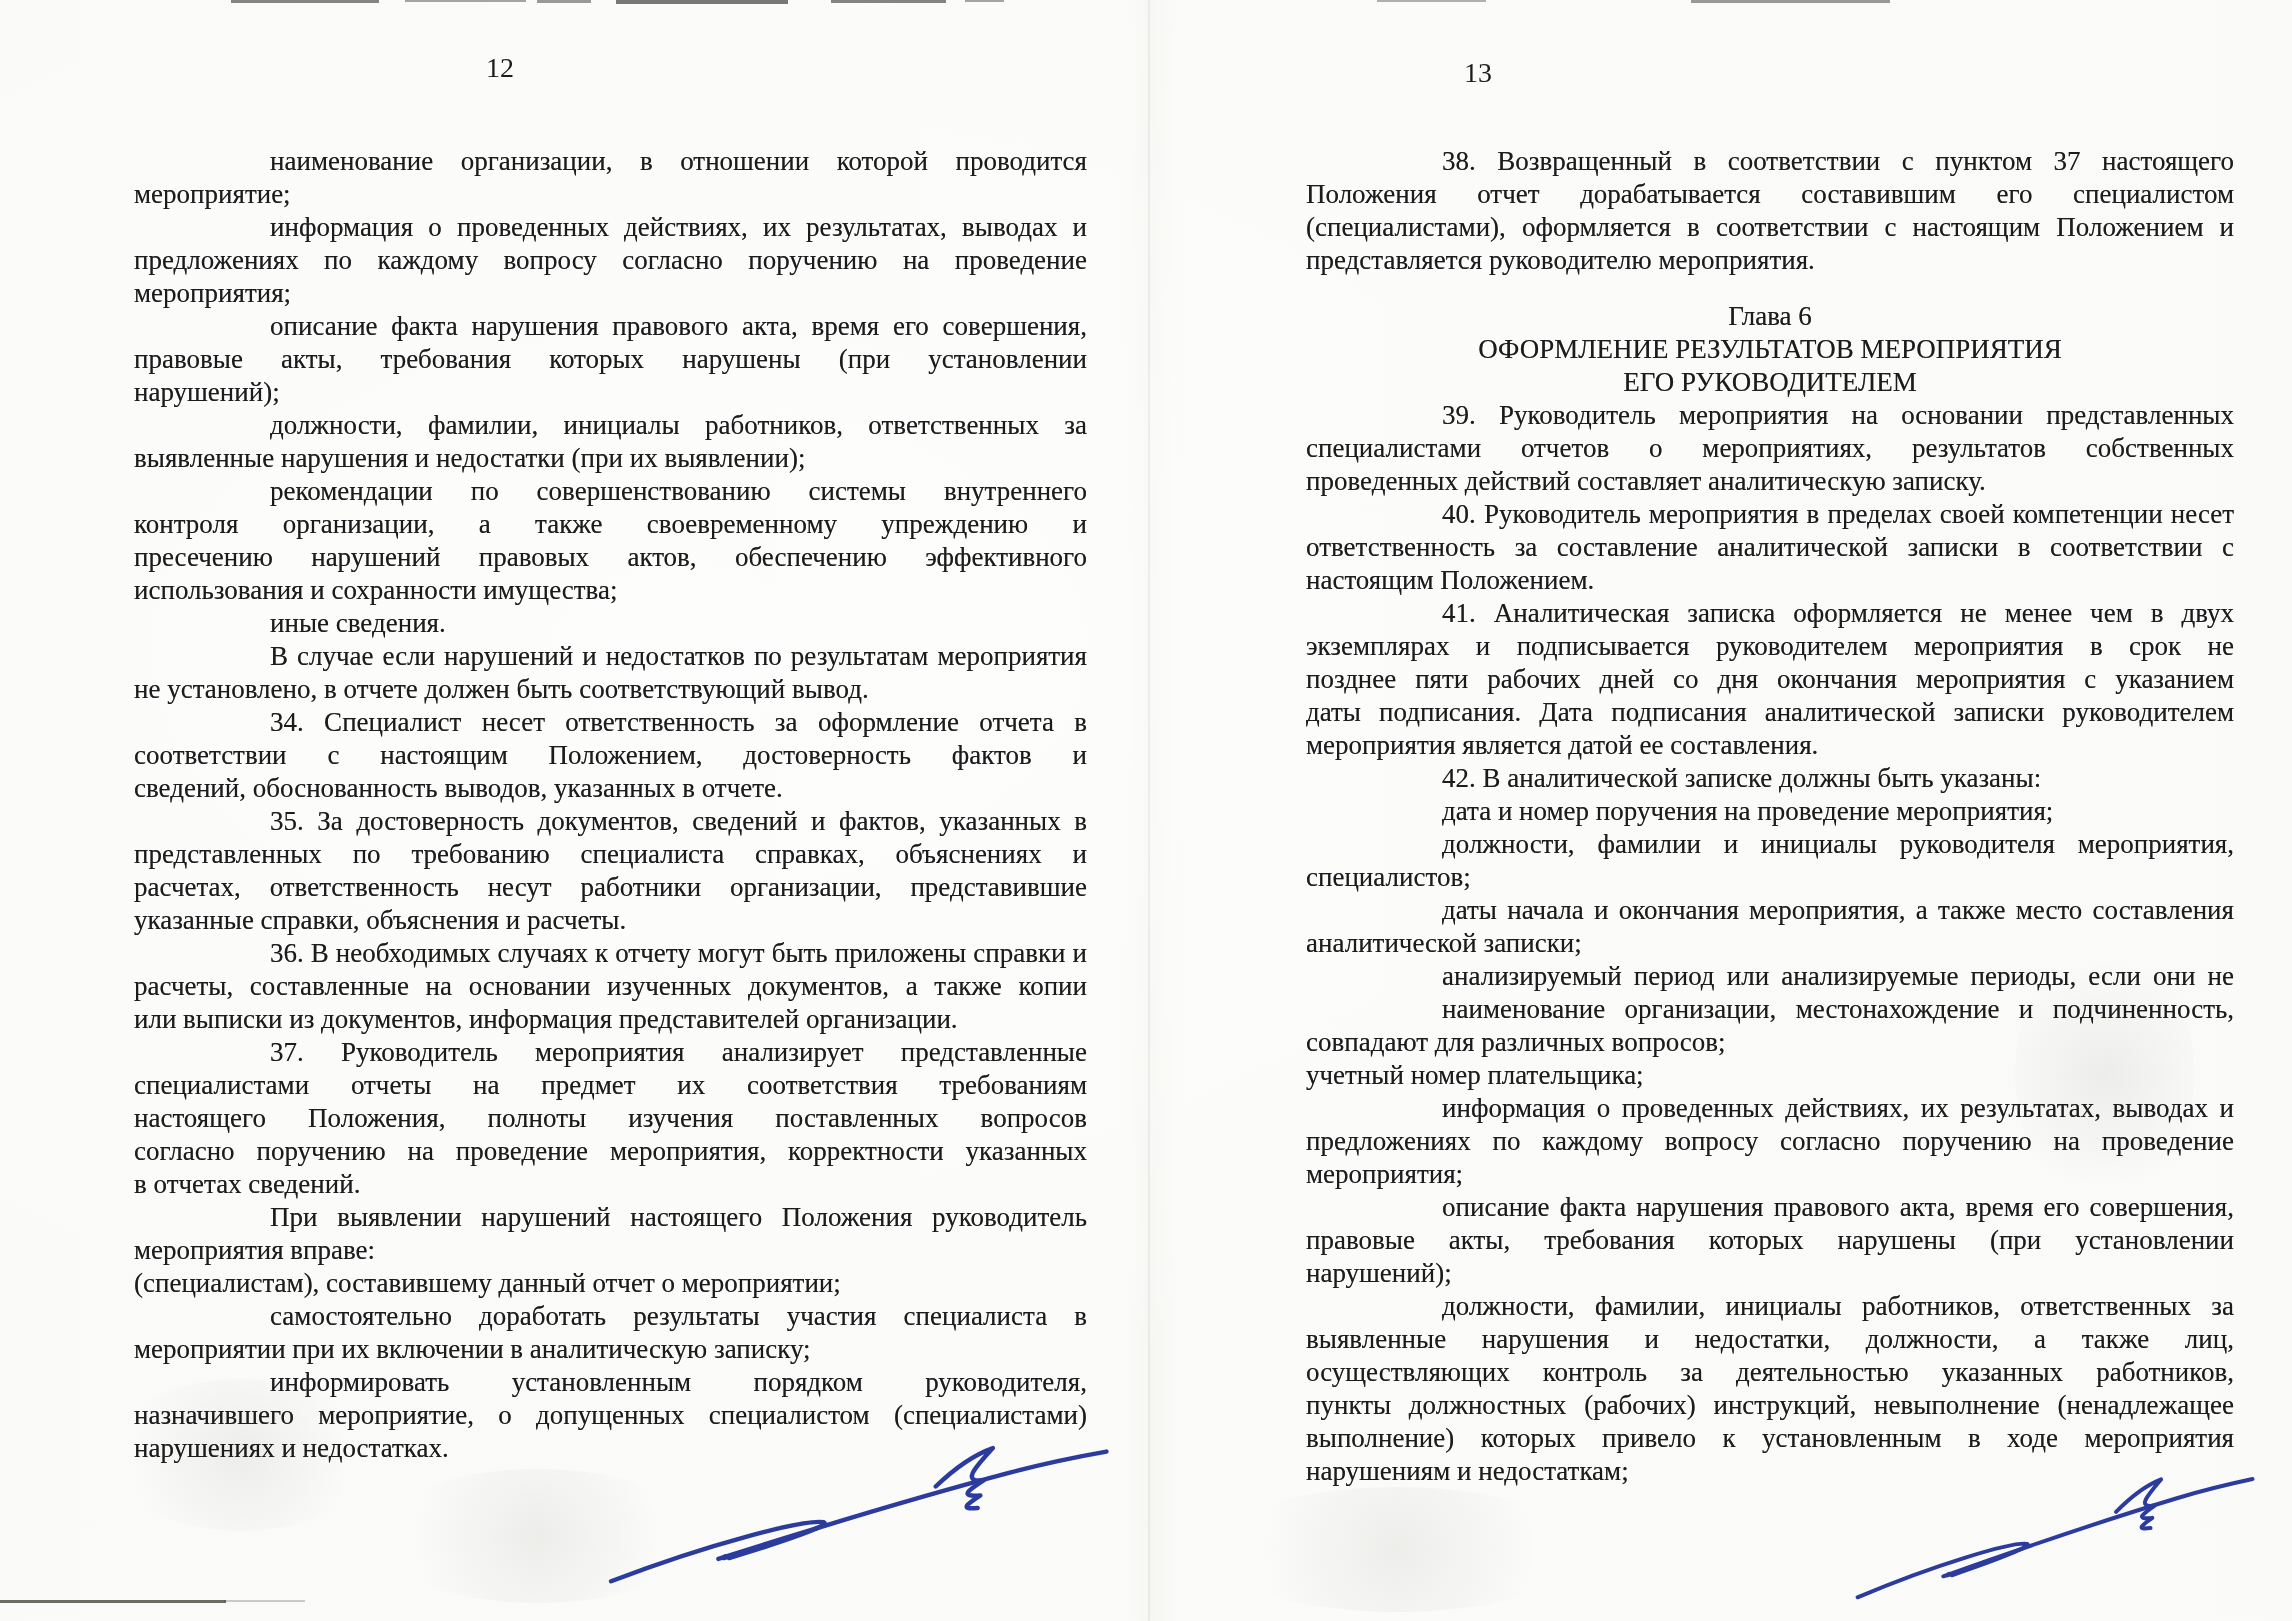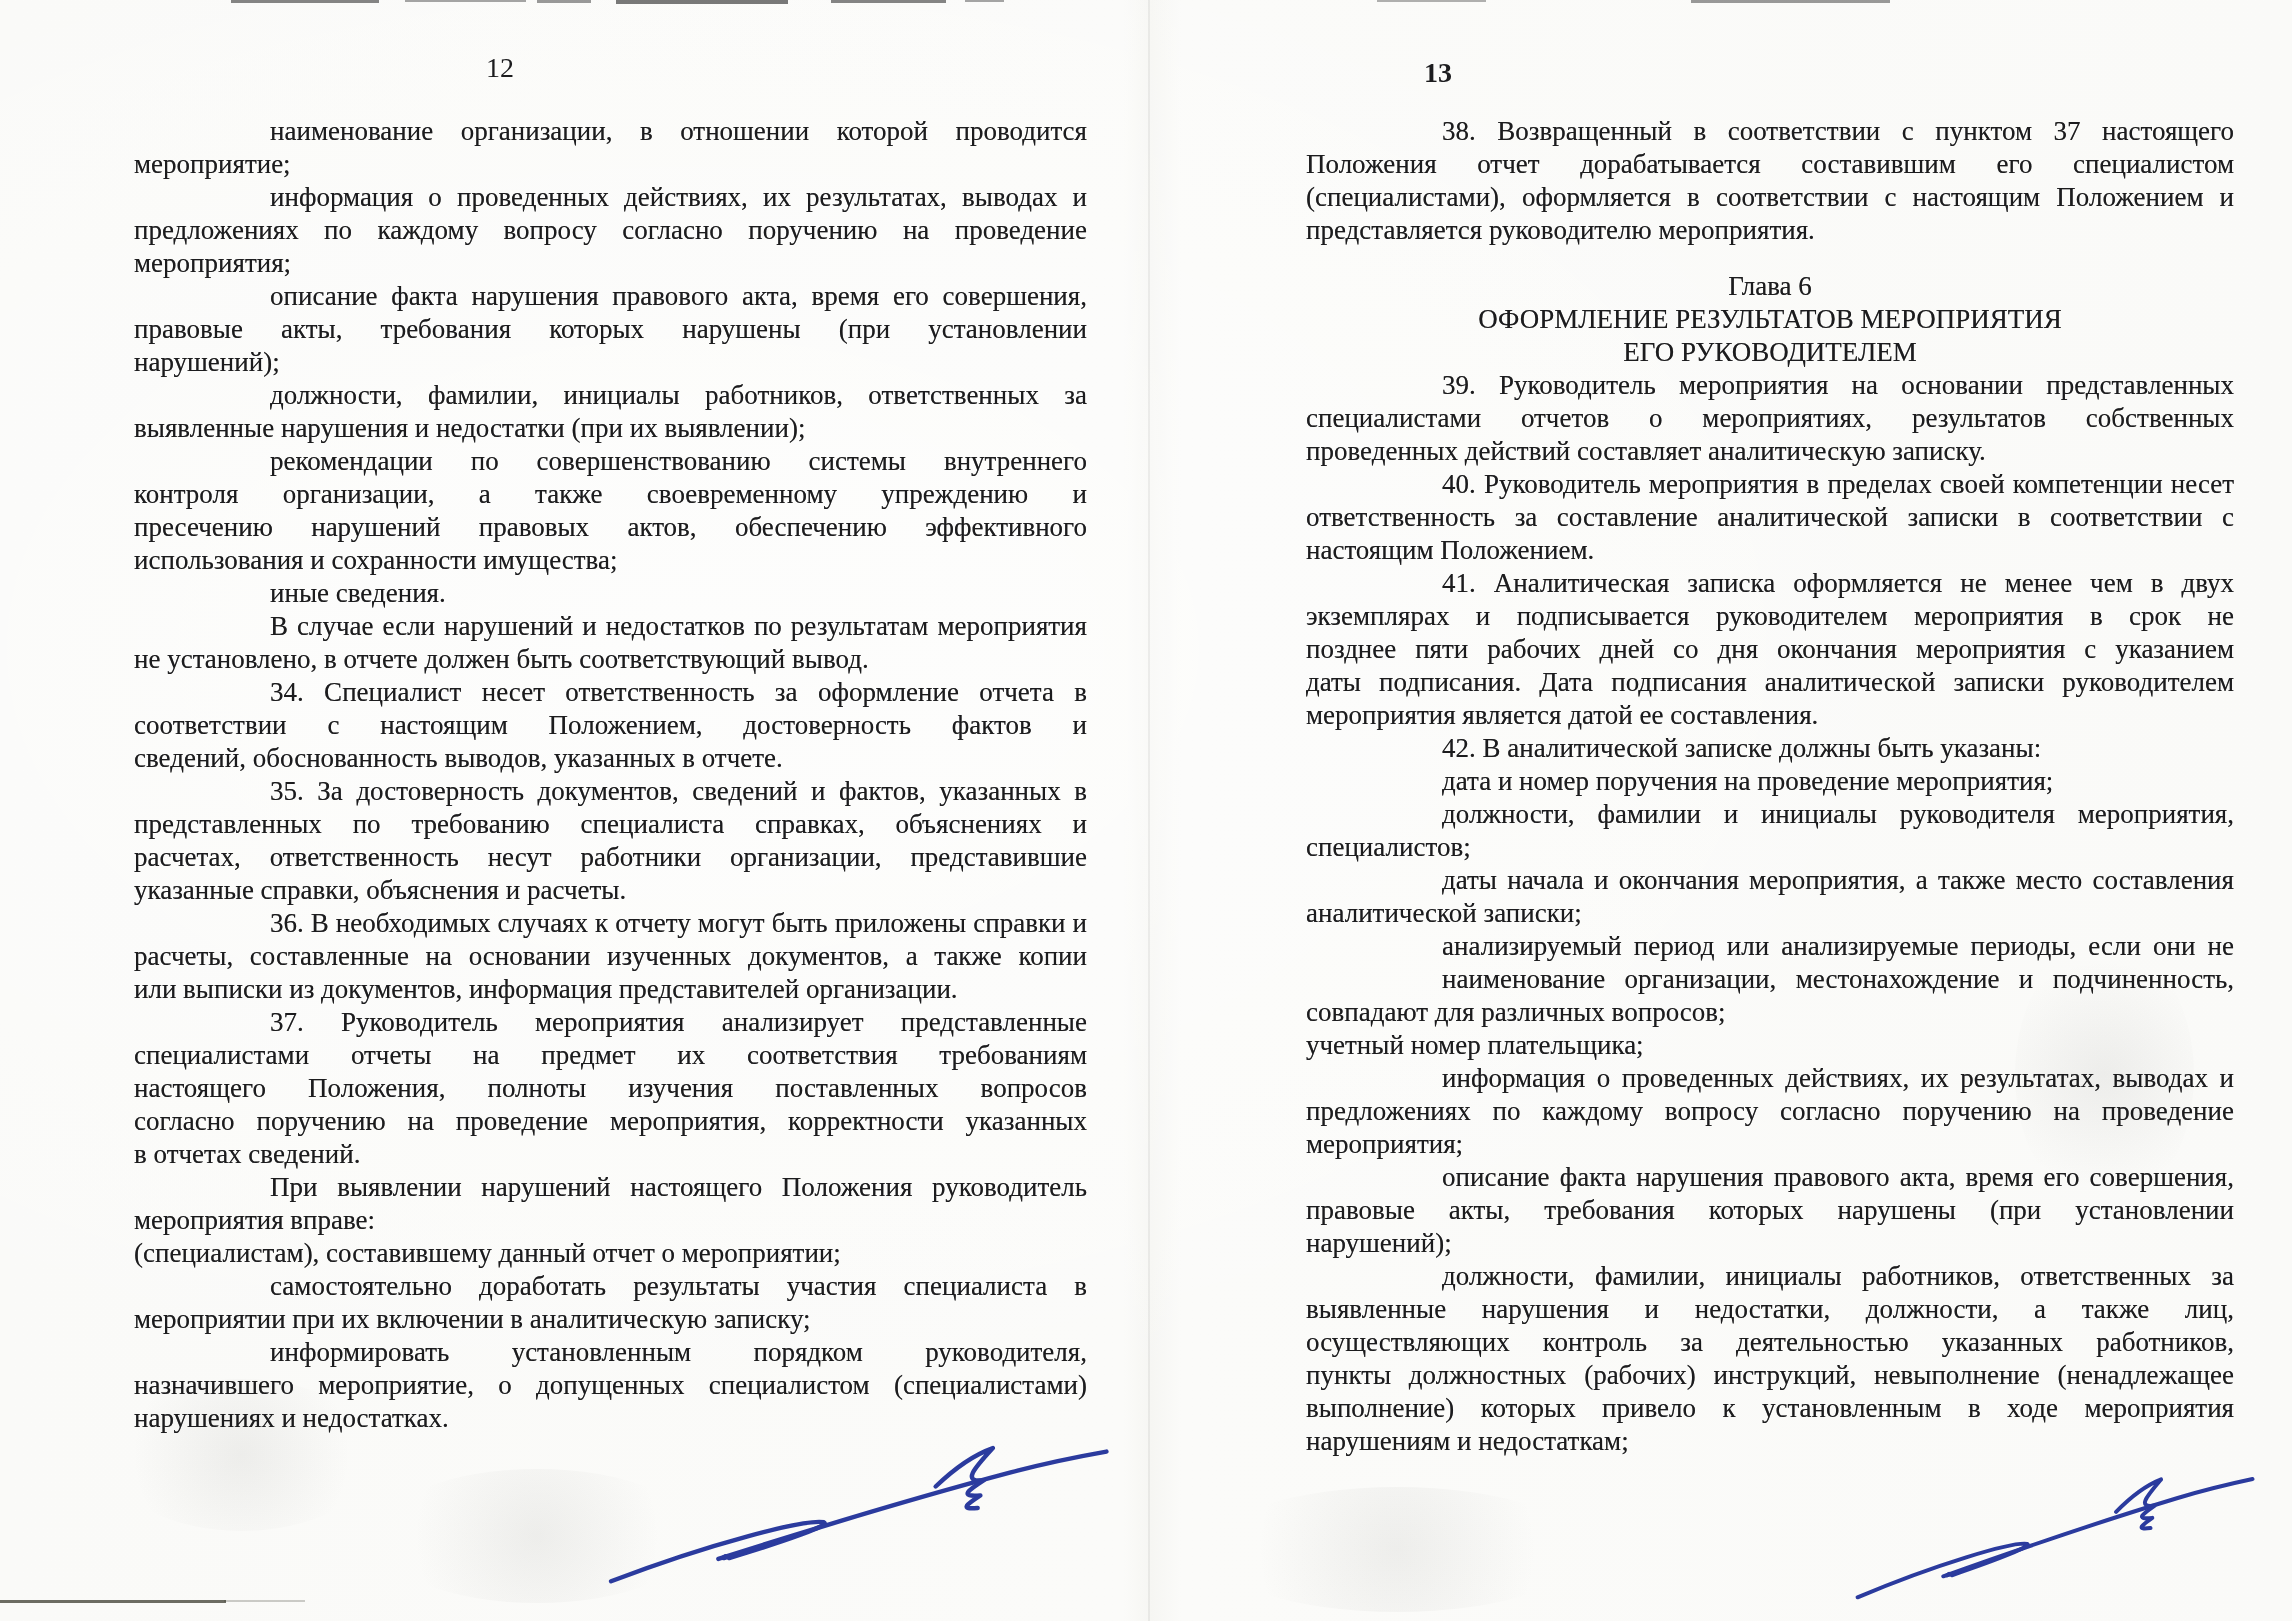--- a/index.html
+++ b/index.html
@@ -14,24 +14,24 @@
   
   .seam{position:absolute;top:0;bottom:0;left:1148px;width:1.8px;background:rgba(60,60,55,.07);}
   
   .edge-dash{position:absolute;background:#222;}
   .bottom-line{position:absolute;left:0;top:1600px;width:226px;height:2.7px;background:#3c3c30;opacity:.75;}
   .bottom-line-fade{position:absolute;left:224px;top:1600px;width:81px;height:1.8px;background:#3c3c30;opacity:.25;}
   .noise{position:absolute;border-radius:50%;background:radial-gradient(circle,rgba(120,120,115,.10),rgba(120,120,115,0) 70%);}
 
   .page-number{position:absolute;width:72px;text-align:center;font-size:28px;color:#1c1c1e;}
   #pn-12{left:464px;top:52px;}
-  #pn-13{left:1402px;top:57px;font-weight:bold;}
+  #pn-13{left:1442px;top:57px;}
 
   .text-block{position:absolute;color:#1c1c1e;font-size:27px;
-    text-shadow:0 0 0.5px rgba(20,20,20,.55);}
+    text-shadow:0 0 0.5px rgba(20,20,20,.55);margin-top:30px;}
   #block-12{left:134px;top:115px;width:953px;}
   #block-13{left:1306px;top:115px;width:928px;}
 
   .ln{height:33px;line-height:33px;}
   .s-j {text-align:justify;text-align-last:justify;}
   .s-ij{text-align:justify;text-align-last:justify;text-indent:136px;}
   .s-l {white-space:nowrap;text-align:left;}
   .s-i {white-space:nowrap;text-align:left;text-indent:136px;}
   .s-c {text-align:center;}
   .gap{margin-top:23px;}

